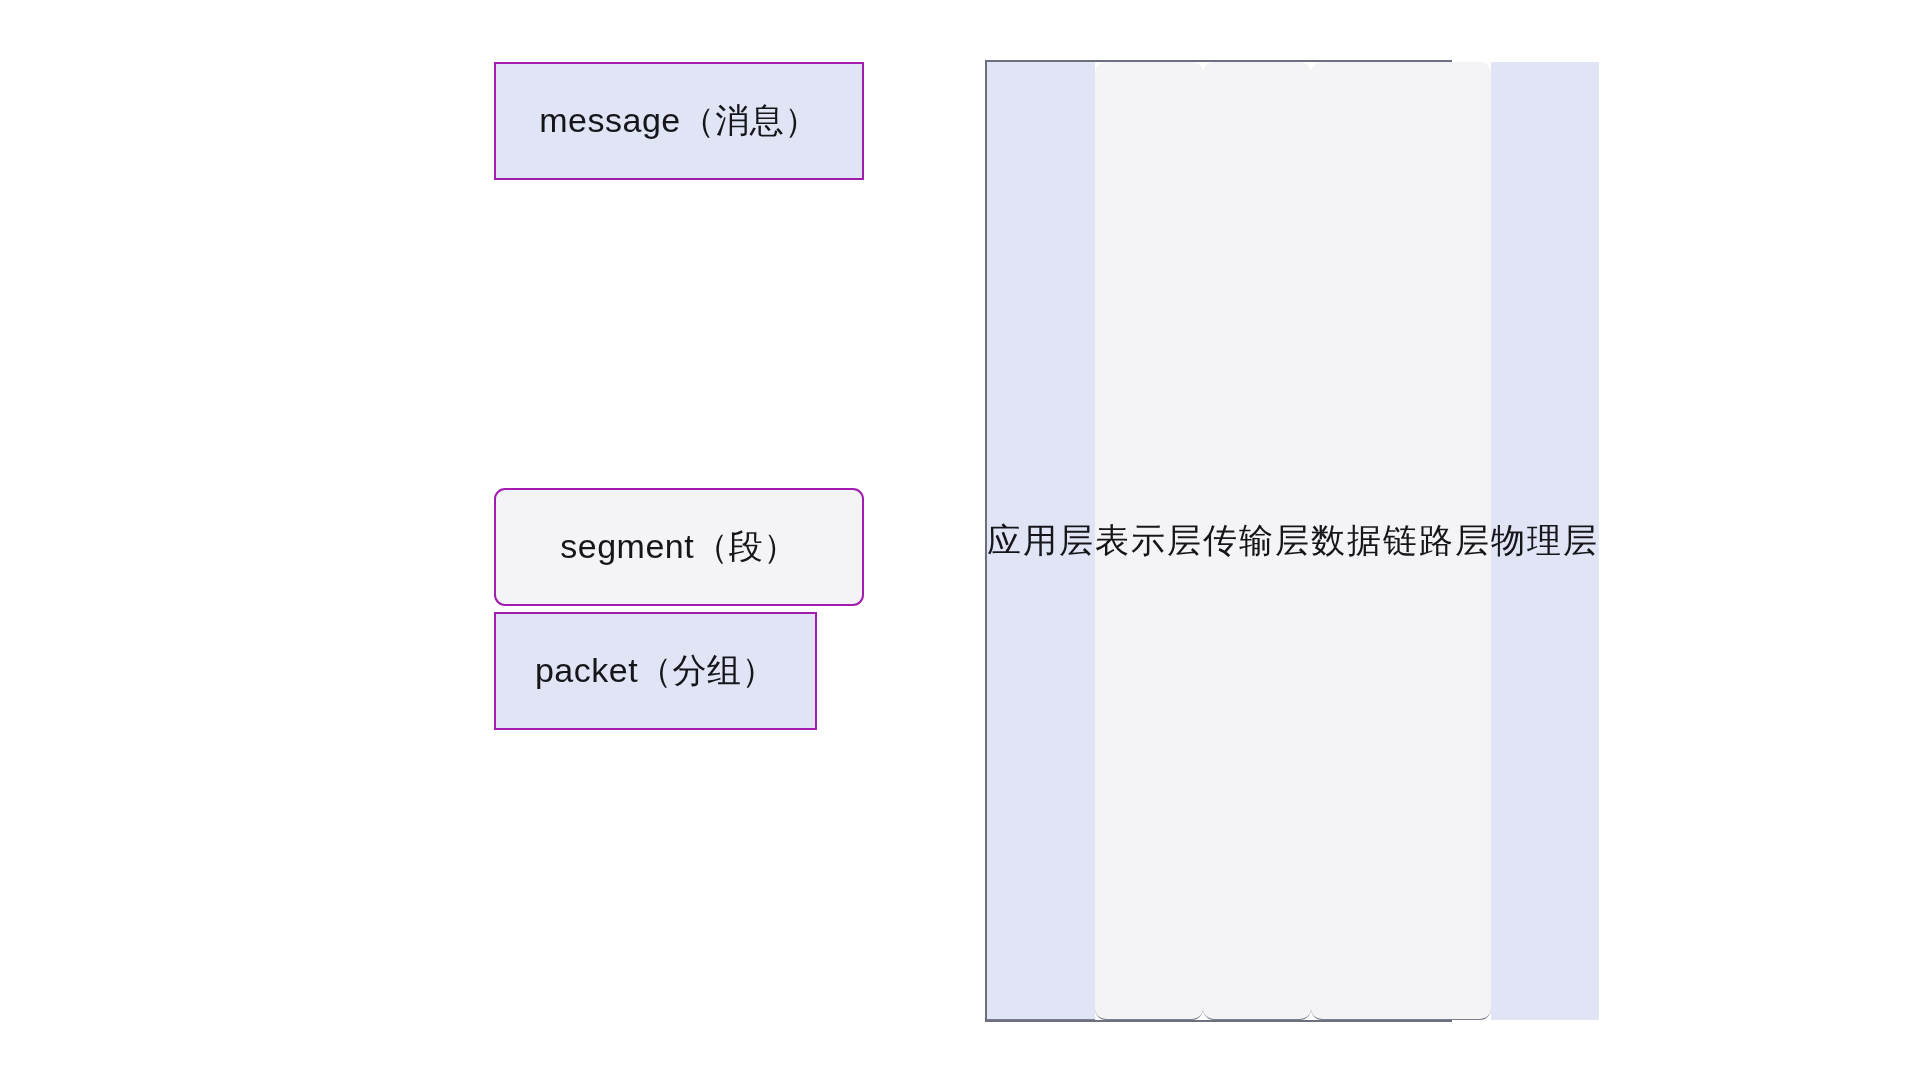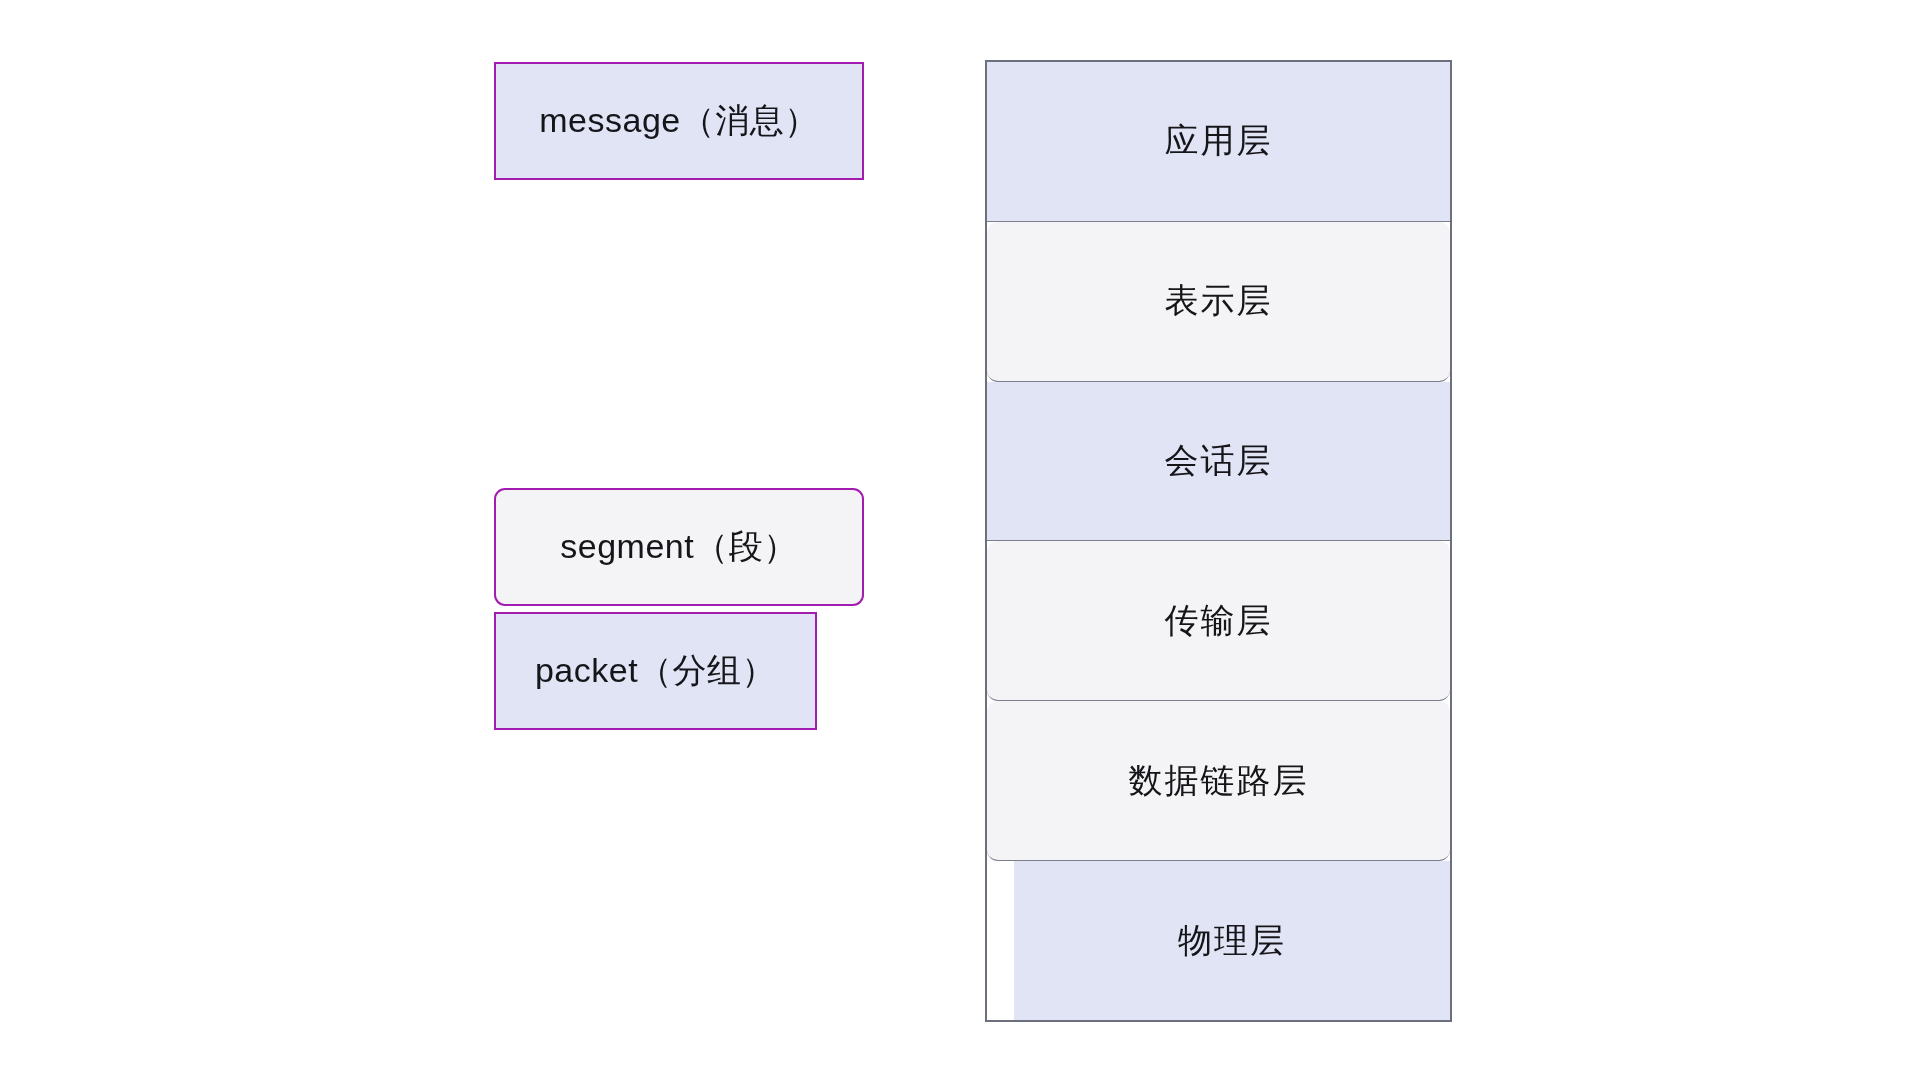--- a/index.html
+++ b/index.html
@@ -49,35 +49,35 @@
   
   #osi-stack {
     position: absolute;
     left: 985px;
     top: 60px;
     width: 467px;
     height: 962px;
     box-sizing: border-box;
     border: 2px solid #6b6f7e;
     display: flex;
-    flex-direction: column;
+    flex-direction: row;
   }
   .osi-layer {
     box-sizing: border-box;
     flex: 1 1 0;
     display: flex;
     align-items: center;
     justify-content: center;
     font-size: 34px;
     color: #15151a;
     letter-spacing: 2px;
     white-space: nowrap;
     border-bottom: 1px solid #7b7f8c;
   }
-  .osi-layer:last-child { border-bottom: none; margin-left: 27px; }
+  .osi-layer:last-child { border-bottom: none; }
 
   
   #brand-logo {
     position: absolute;
     left: 1655px;
     top: 1008px;
     display: flex;
     align-items: center;
     gap: 10px;
   }
@@ -103,20 +103,19 @@
   <div class="pdu-box fill-lavender pdu-message">message（消息）</div>
 
   <div class="pdu-box fill-gray pdu-segment">segment（段）</div>
 
   <div class="pdu-box fill-lavender pdu-packet">packet（分组）</div>
 
 
   <div id="osi-stack">
     <div class="osi-layer fill-lavender">应用层</div>
     <div class="osi-layer fill-gray">表示层</div>
-    <div class="osi-layer fill-lavender">会话层</div>
     <div class="osi-layer fill-gray">传输层</div>
     <div class="osi-layer fill-gray">数据链路层</div>
     <div class="osi-layer fill-lavender">物理层</div>
   </div>
 
 
 </div>
 
 </body></html>

